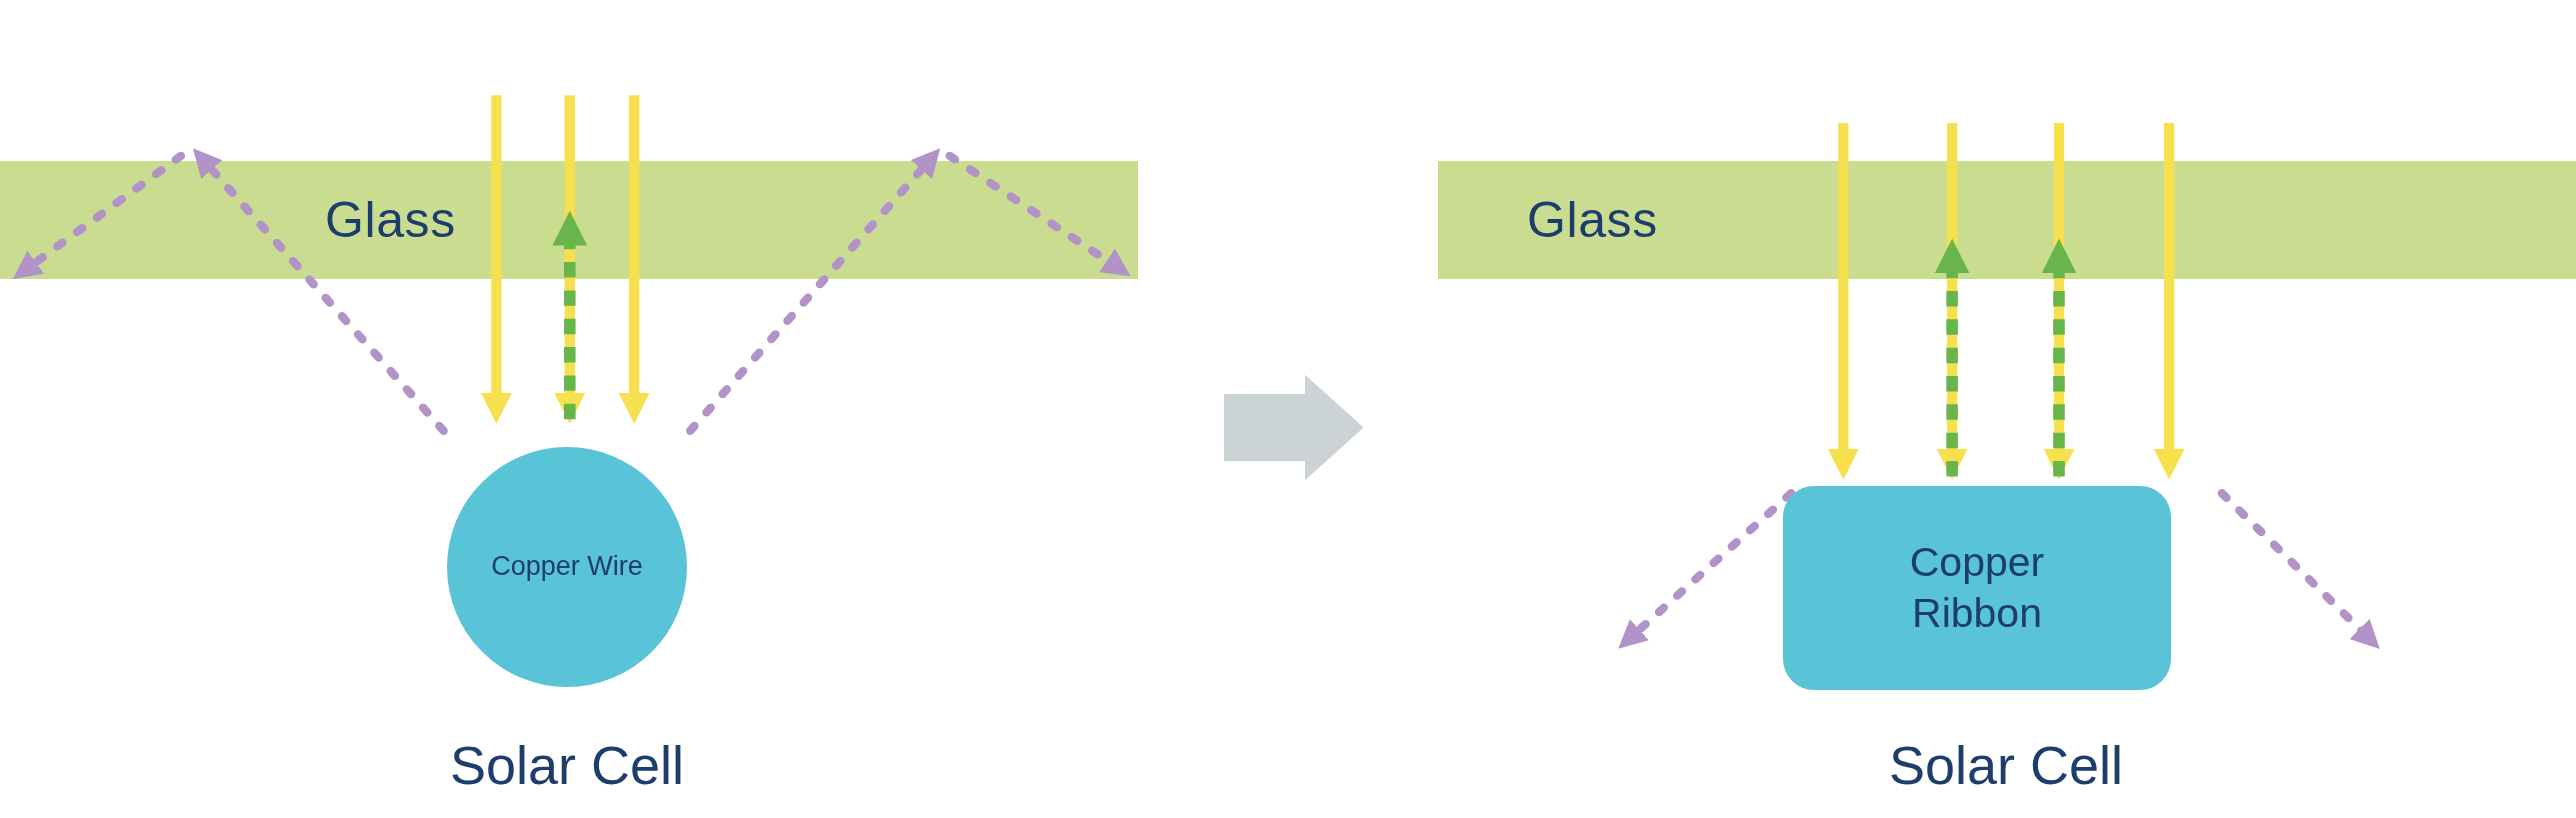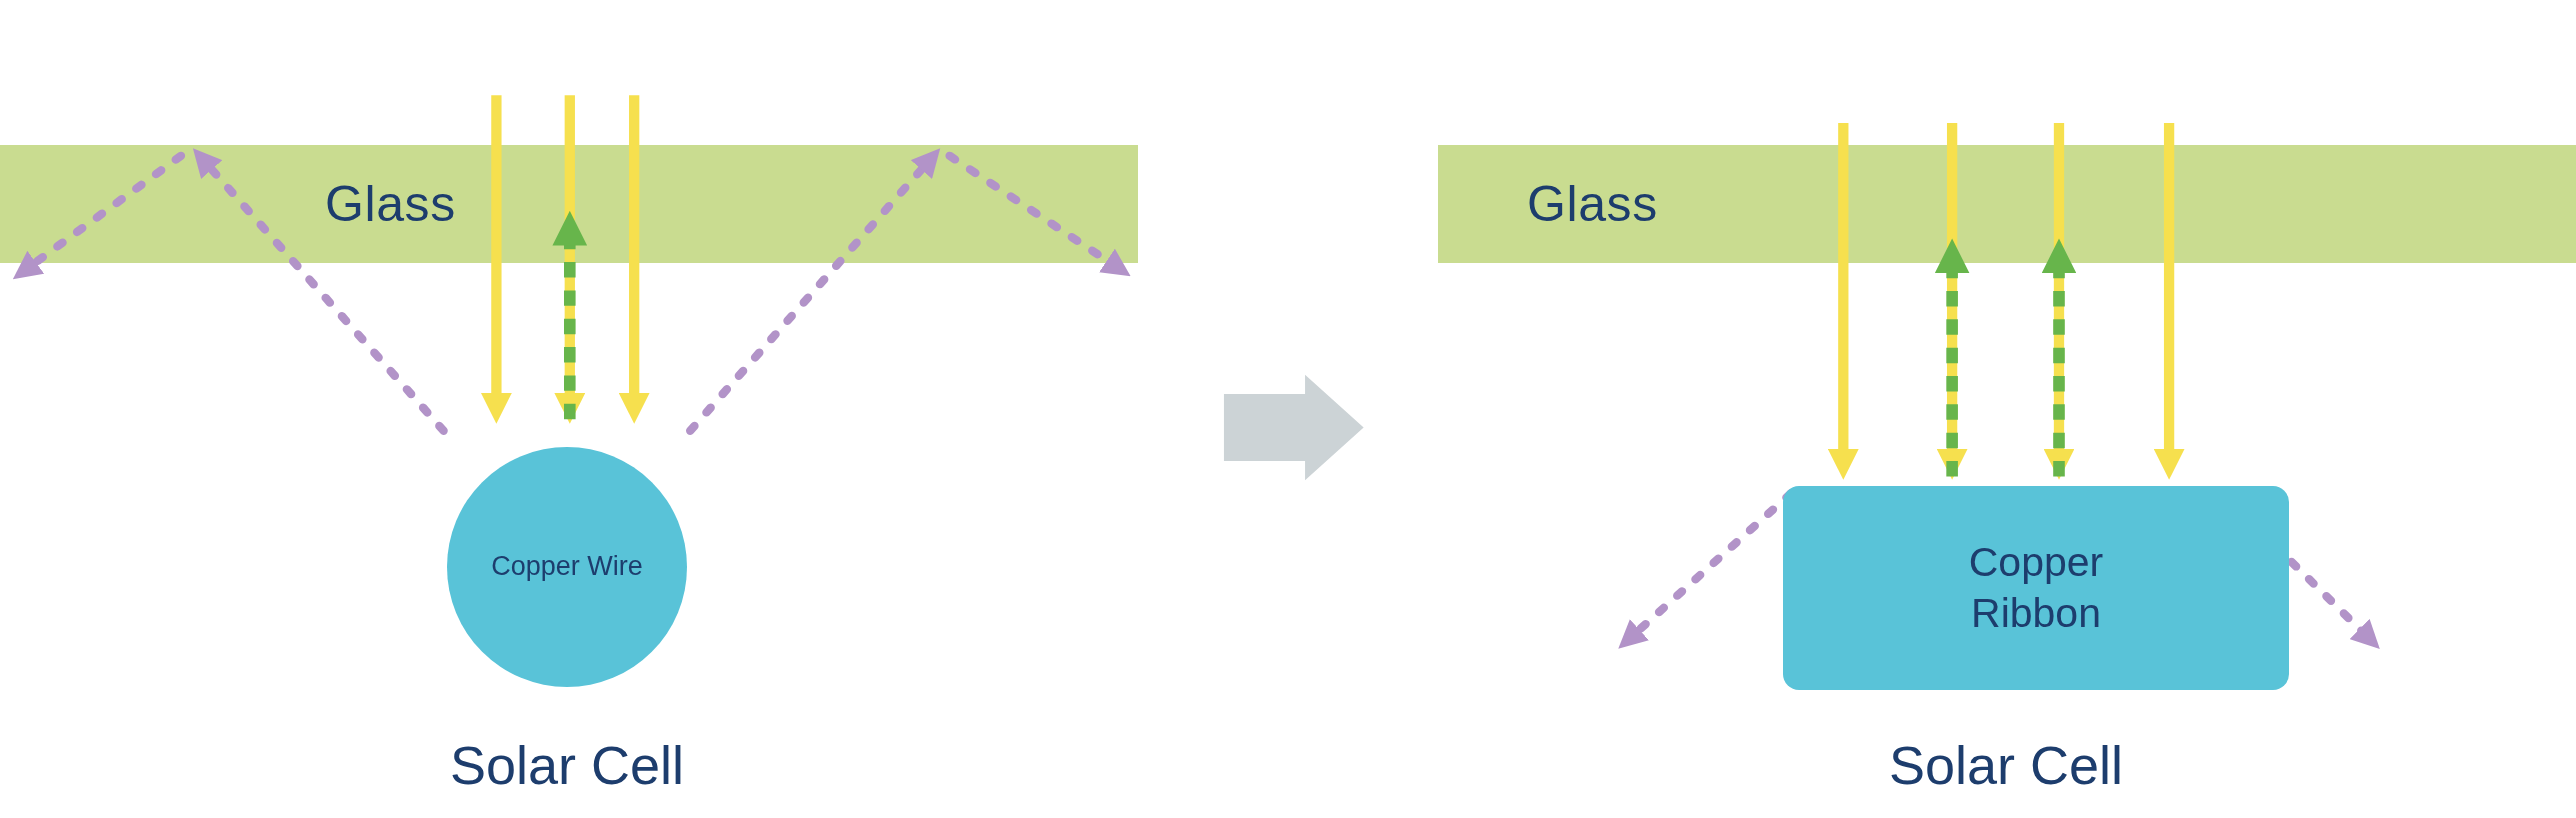--- a/index.html
+++ b/index.html
@@ -8,36 +8,36 @@
     --reflected-up-light:#67b54b;
     --scattered-light:#b293c8;
     --copper:#59c3d8;
     --text:#1d3d6d;
     --transform-arrow:#ccd3d6;
   }
   *{margin:0;padding:0;box-sizing:border-box;}
   body{background:#ffffff;font-family:"Liberation Sans", sans-serif;}
   .canvas{position:relative;width:2576px;height:819px;background:#ffffff;overflow:hidden;}
 
-  .glass{position:absolute;top:145px;height:118px;background:var(--glass);}
+  .glass{position:absolute;top:161px;height:118px;background:var(--glass);}
   .glass-left{left:0;width:1138px;}
   .glass-right{left:1438px;width:1138px;}
   .glass-label{position:absolute;top:50%;transform:translateY(-50%);color:var(--text);
     font-size:50px;letter-spacing:0.6px;white-space:nowrap;}
   .glass-left .glass-label{left:325px;}
   .glass-right .glass-label{left:89px;}
 
   .arrows{position:absolute;left:0;top:0;}
 
   .copper-wire{position:absolute;left:447px;top:447px;width:240px;height:240px;border-radius:50%;
     background:var(--copper);display:flex;align-items:center;justify-content:center;
     text-align:center;color:var(--text);font-size:27px;line-height:1.25;}
   .copper-wire .conductor-text{width:187px;}
 
-  .copper-ribbon{position:absolute;left:1783px;top:486px;width:506px;height:204px;border-radius:16px;
+  .copper-ribbon{position:absolute;left:1783px;top:486px;width:388px;height:204px;border-radius:31px;
     background:var(--copper);display:flex;align-items:center;justify-content:center;
     text-align:center;color:var(--text);font-size:41px;line-height:1.25;}
   .copper-ribbon .conductor-text{width:212px;}
 
   .cell-label{position:absolute;color:var(--text);font-size:54px;text-align:left;
     transform:translateX(-50%);white-space:nowrap;}
   .cell-left{left:567px;top:734px;}
   .cell-right{left:2006px;top:734px;}
 </style>
 </head>

